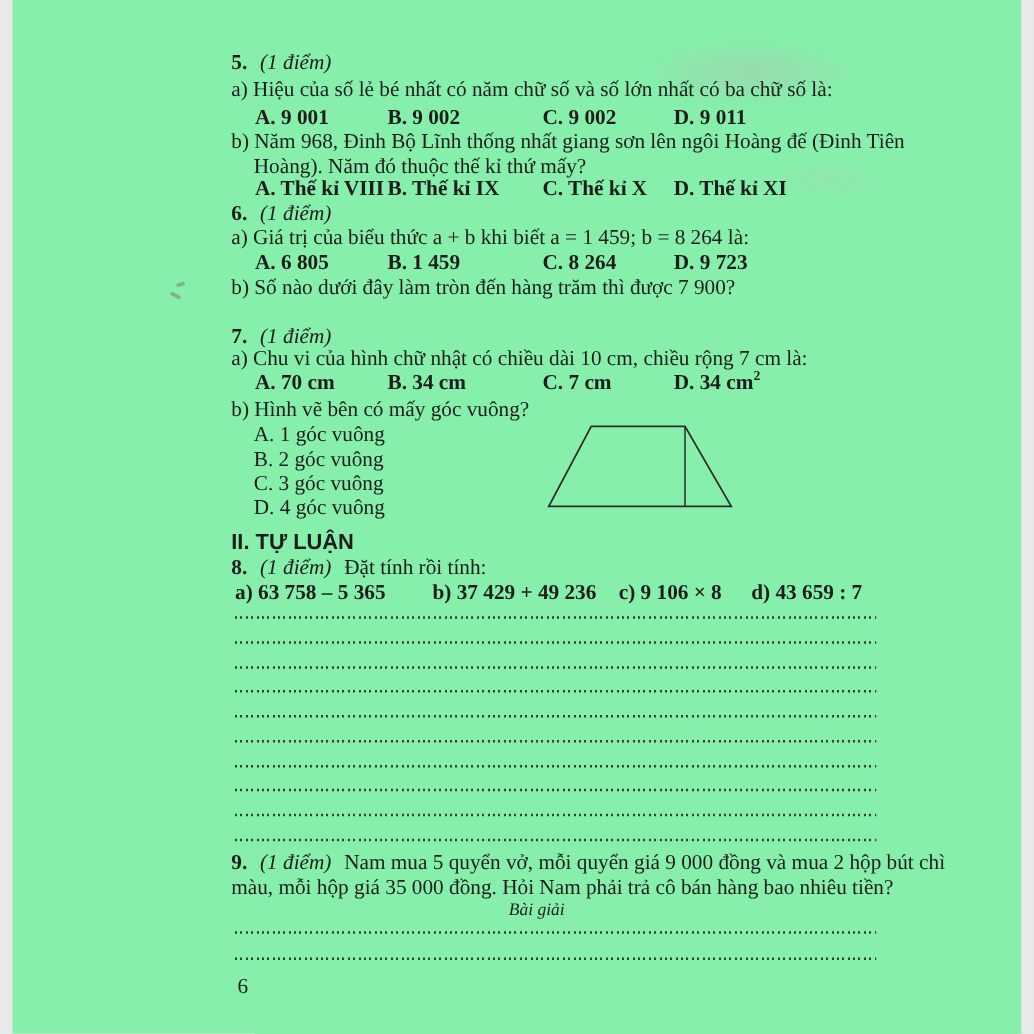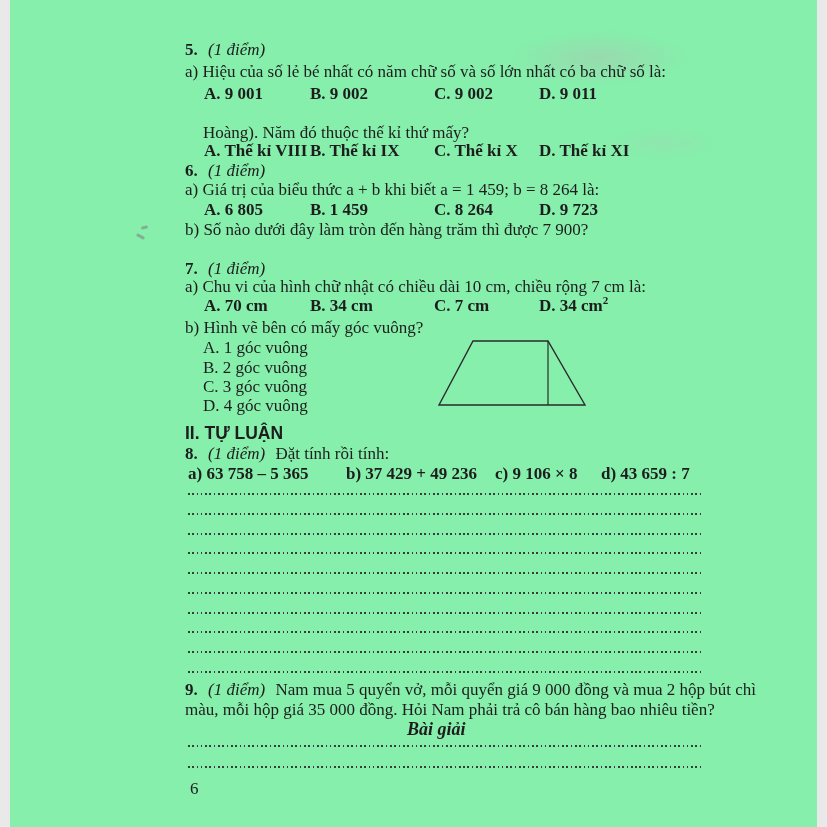--- a/index.html
+++ b/index.html
@@ -18,21 +18,21 @@
   .k1{left:5px;}  .k2{left:163px;} .k3{left:312px;} .k4{left:418px;text-align:right;}
   .vopt{left:193px;}
   .sans-title{
     position:absolute;font-family:"Liberation Sans",sans-serif;
     font-weight:bold;font-size:17.5px;line-height:20px;white-space:nowrap;
   }
   .dotline{
     position:absolute;left:178px;width:513px;height:2px;
     background-image:repeating-linear-gradient(to right,#3b3b3b 0 1.6px,transparent 1.6px 4.3px);
   }
-  .solution{font-weight:bold;font-style:italic;font-size:18px;}
+  .solution{font-weight:normal;font-style:italic;font-size:14px;}
   sup{font-size:11px;line-height:0;}
   .figure{position:absolute;left:410px;top:332px;}
   .smudge{
     position:absolute;left:503px;top:33px;width:172px;height:50px;border-radius:50%;
     background:radial-gradient(ellipse at 50% 50%,rgba(184,184,176,0.38),rgba(184,184,176,0) 74%);
     filter:blur(2px);
   }
   .smudge2{
     position:absolute;left:598px;top:128px;width:110px;height:30px;border-radius:50%;
     background:radial-gradient(ellipse at 50% 50%,rgba(190,190,184,0.18),rgba(190,190,184,0) 70%);
@@ -56,20 +56,21 @@
     <span class="b">5.</span>
     <span class="i sp">(1 điểm)</span>
   </div>
   <div class="ln" style="left:175px;top:62px">a) Hiệu của số lẻ bé nhất có năm chữ số và số lớn nhất có ba chữ số là:</div>
   <div class="row" style="top:84px">
     <span class="c1">A. 9 001</span>
     <span class="c2">B. 9 002</span>
     <span class="c3">C. 9 002</span>
     <span class="c4">D. 9 011</span>
   </div>
+  <div class="ln" style="left:175px;top:103px">b) Năm 968, Đinh Bộ Lĩnh thống nhất giang sơn lên ngôi Hoàng đế (Đinh Tiên</div>
   <div class="ln" style="left:193px;top:123px">Hoàng). Năm đó thuộc thế kỉ thứ mấy?</div>
   <div class="row" style="top:141px">
     <span class="c1">A. Thế kỉ VIII</span>
     <span class="c2">B. Thế kỉ IX</span>
     <span class="c3">C. Thế kỉ X</span>
     <span class="c4">D. Thế kỉ XI</span>
   </div>
 
   <div class="ln" style="left:175px;top:161px">
     <span class="b">6.</span>

